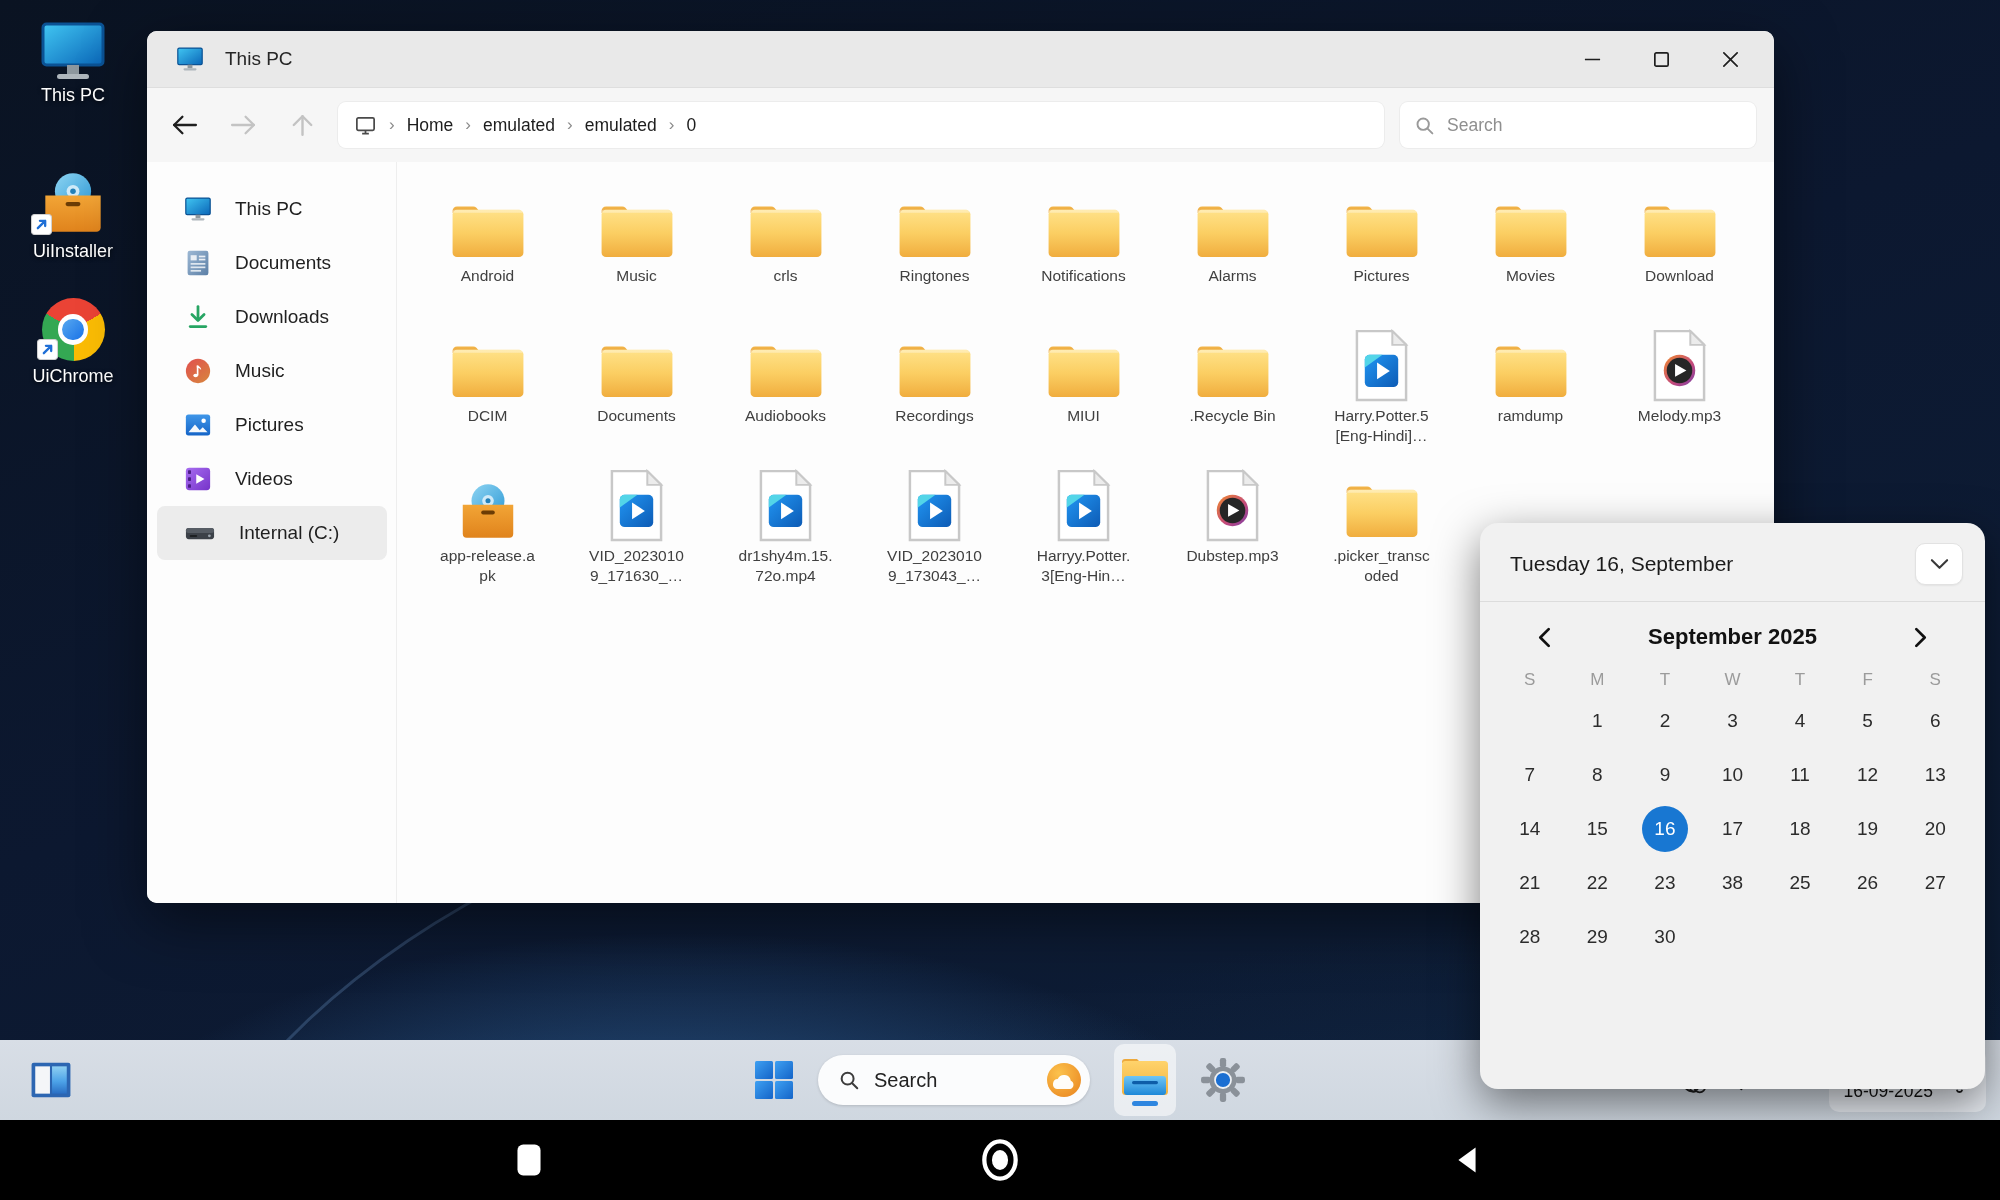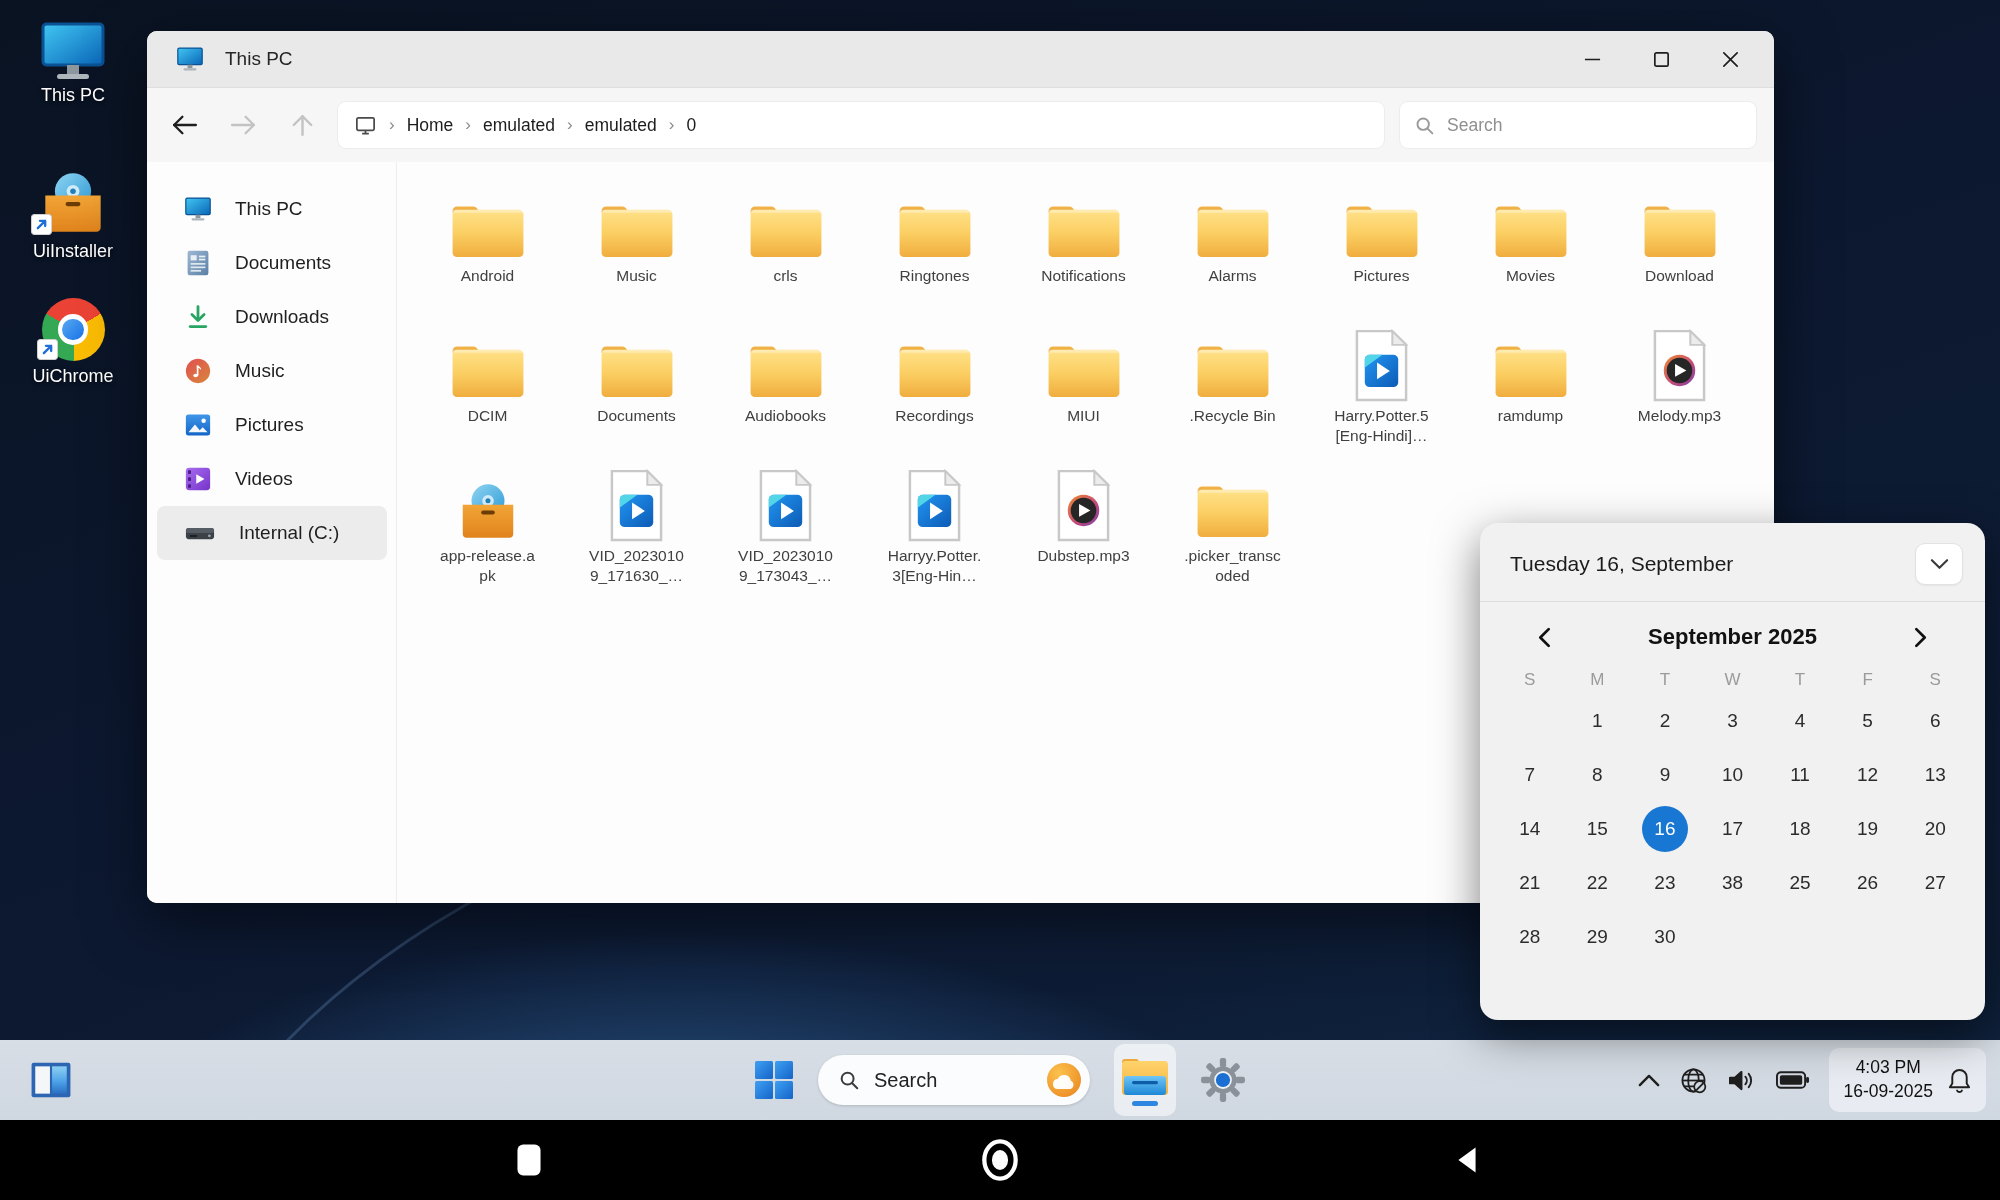--- a/index.html
+++ b/index.html
@@ -73,21 +73,21 @@
   .f-icon { height:80px; display:flex; align-items:flex-end; justify-content:center; }
   .f-icon > span { display:block; }
   .f-icon [data-name="folder-icon"]     { width:78px; height:61px; }
   .f-icon [data-name="video-file-icon"] { width:57px; height:73px; }
   .f-icon [data-name="audio-file-icon"] { width:57px; height:73px; }
   .f-icon [data-name="apk-icon"]        { width:66px; height:61px; }
   .file-label { margin-top:4px; font-size:15.5px; line-height:1.3; color:#404040; text-align:center;
       max-width:100px; word-break:break-all; }
 
   
-  .calendar { position:absolute; left:1480px; top:523px; width:505px; height:497px; z-index:40;
+  .calendar { position:absolute; left:1480px; top:523px; width:505px; height:566px; z-index:40;
       background:#f1f1f1; border-radius:18px; box-shadow:0 14px 45px rgba(0,0,0,0.5); overflow:hidden; }
   .cal-header { display:flex; align-items:center; padding:20px 22px 16px 30px; }
   .cal-header-label { font-size:21px; color:#1b1b1b; }
   .cal-collapse { margin-left:auto; width:48px; height:42px; background:#fff; border:1px solid #e2e2e2;
       border-radius:10px; display:flex; align-items:center; justify-content:center;
       box-shadow:0 1px 2px rgba(0,0,0,0.06); }
   .cal-collapse span { width:19px; height:12px; display:block; }
   .cal-divider { height:1px; background:#dcdcdc; }
   .cal-month-row { display:flex; align-items:center; padding:22px 58px 6px; }
   .cal-month-title { flex:1; text-align:center; font-size:22px; font-weight:bold; color:#111; }
@@ -874,20 +874,40 @@
                   </defs>
                   <path d="M4 2 h36 l14 14 v56 h-50 z" fill="#fff" stroke="#c8c8c8" stroke-width="2.5"></path>
                   <path d="M40 2 l14 14 h-14 z" fill="#ececec" stroke="#c8c8c8" stroke-width="2"></path>
                   <rect x="12" y="26" width="34" height="33" rx="5" fill="url(#vf)"></rect>
                   <path d="M12 31 a5 5 0 0 1 5 -5 h13 l-18 13 z" fill="#53d5e8"></path>
                   <path d="M24.5 34 l13 8.5 -13 8.5 z" fill="#fff"></path>
                 </svg>
               </span>
     </span>
     <span class="file-label" data-name="file-label">VID_20230109_171630_…</span>
+  </button>
+          <button class="file-item" data-name="file-item">
+    <span class="f-icon">
+      <span data-name="video-file-icon">
+                <svg width="100%" height="100%" viewBox="0 0 58 74">
+                  <defs>
+                    <linearGradient id="vf" x1="0" y1="0" x2="1" y2="1">
+                      <stop offset="0" stop-color="#2196f3"></stop>
+                      <stop offset="1" stop-color="#0d5bb5"></stop>
+                    </linearGradient>
+                  </defs>
+                  <path d="M4 2 h36 l14 14 v56 h-50 z" fill="#fff" stroke="#c8c8c8" stroke-width="2.5"></path>
+                  <path d="M40 2 l14 14 h-14 z" fill="#ececec" stroke="#c8c8c8" stroke-width="2"></path>
+                  <rect x="12" y="26" width="34" height="33" rx="5" fill="url(#vf)"></rect>
+                  <path d="M12 31 a5 5 0 0 1 5 -5 h13 l-18 13 z" fill="#53d5e8"></path>
+                  <path d="M24.5 34 l13 8.5 -13 8.5 z" fill="#fff"></path>
+                </svg>
+              </span>
+    </span>
+    <span class="file-label" data-name="file-label">dr1shy4m.15.72o.mp4</span>
   </button>
           <button class="file-item" data-name="file-item">
     <span class="f-icon">
       <span data-name="video-file-icon">
                 <svg width="100%" height="100%" viewBox="0 0 58 74">
                   <defs>
                     <linearGradient id="vf" x1="0" y1="0" x2="1" y2="1">
                       <stop offset="0" stop-color="#2196f3"></stop>
                       <stop offset="1" stop-color="#0d5bb5"></stop>
                     </linearGradient>

